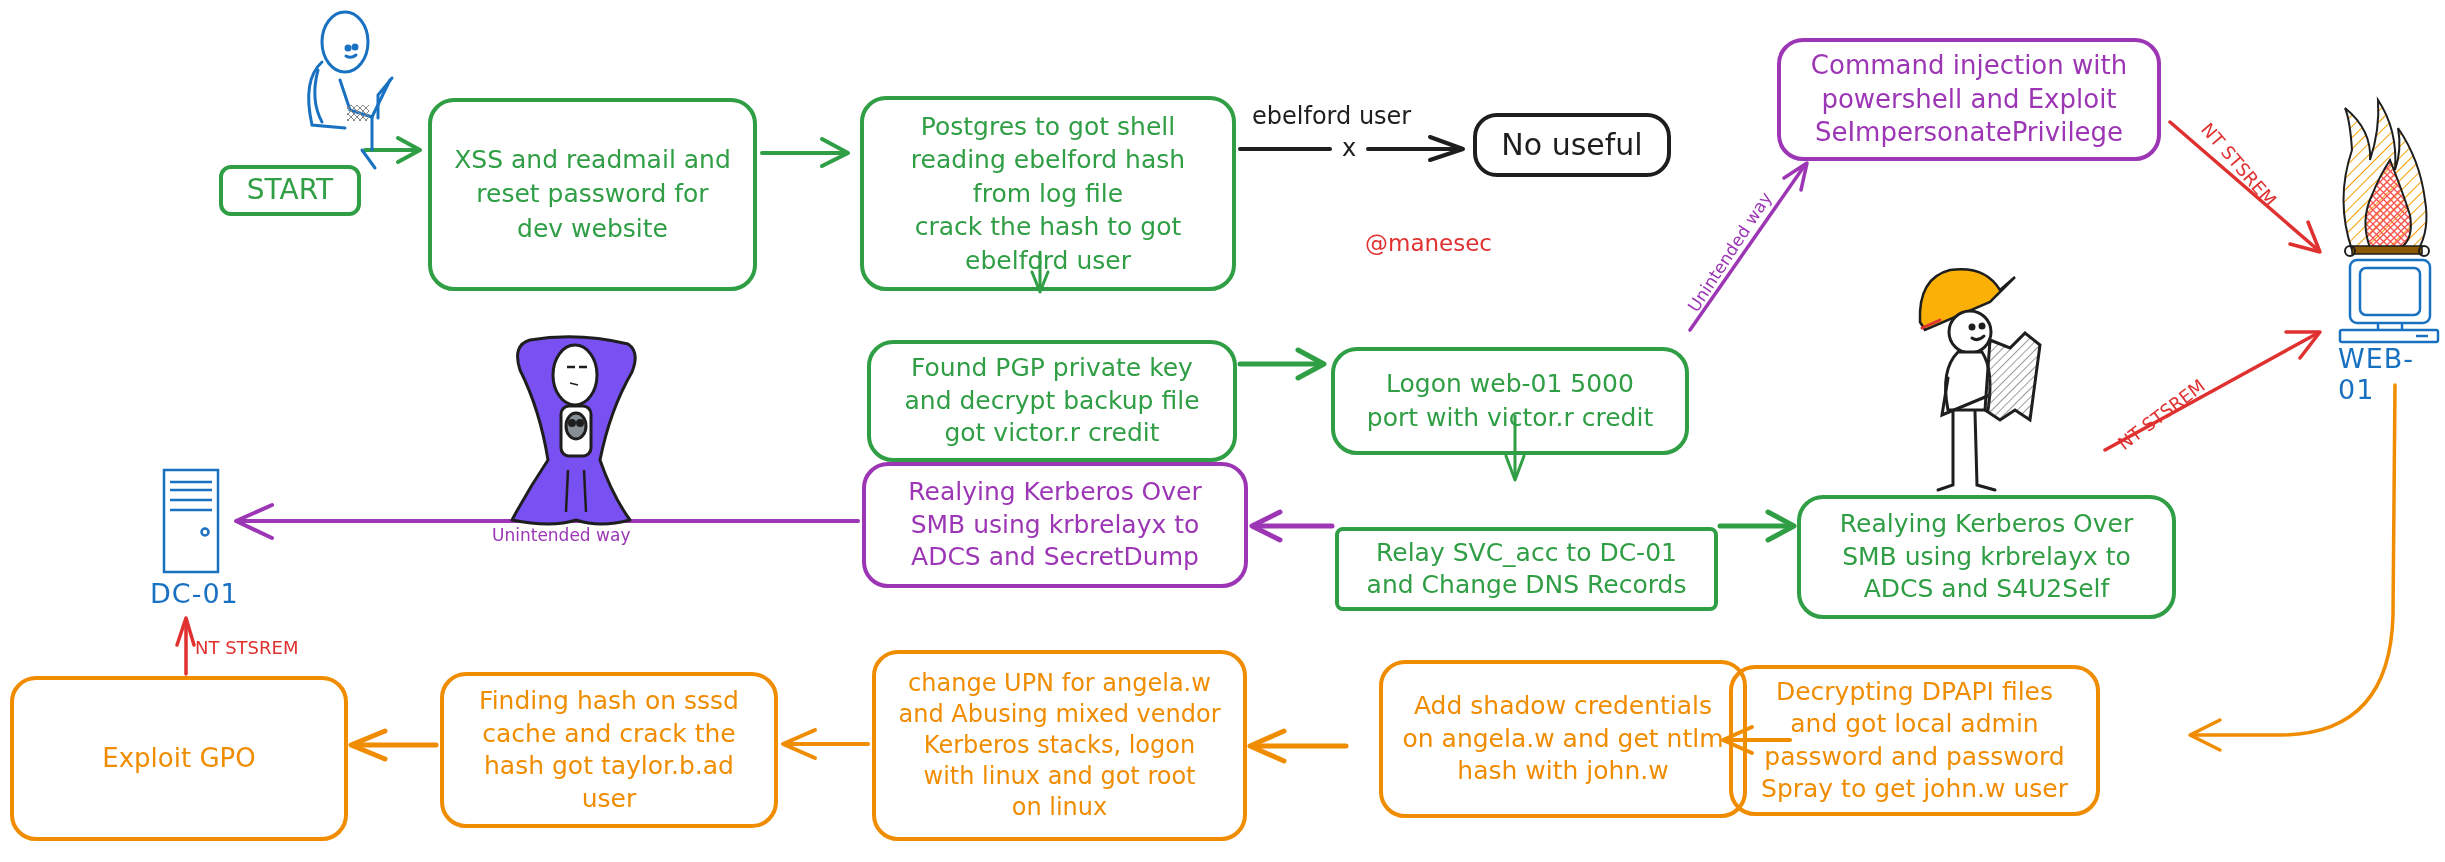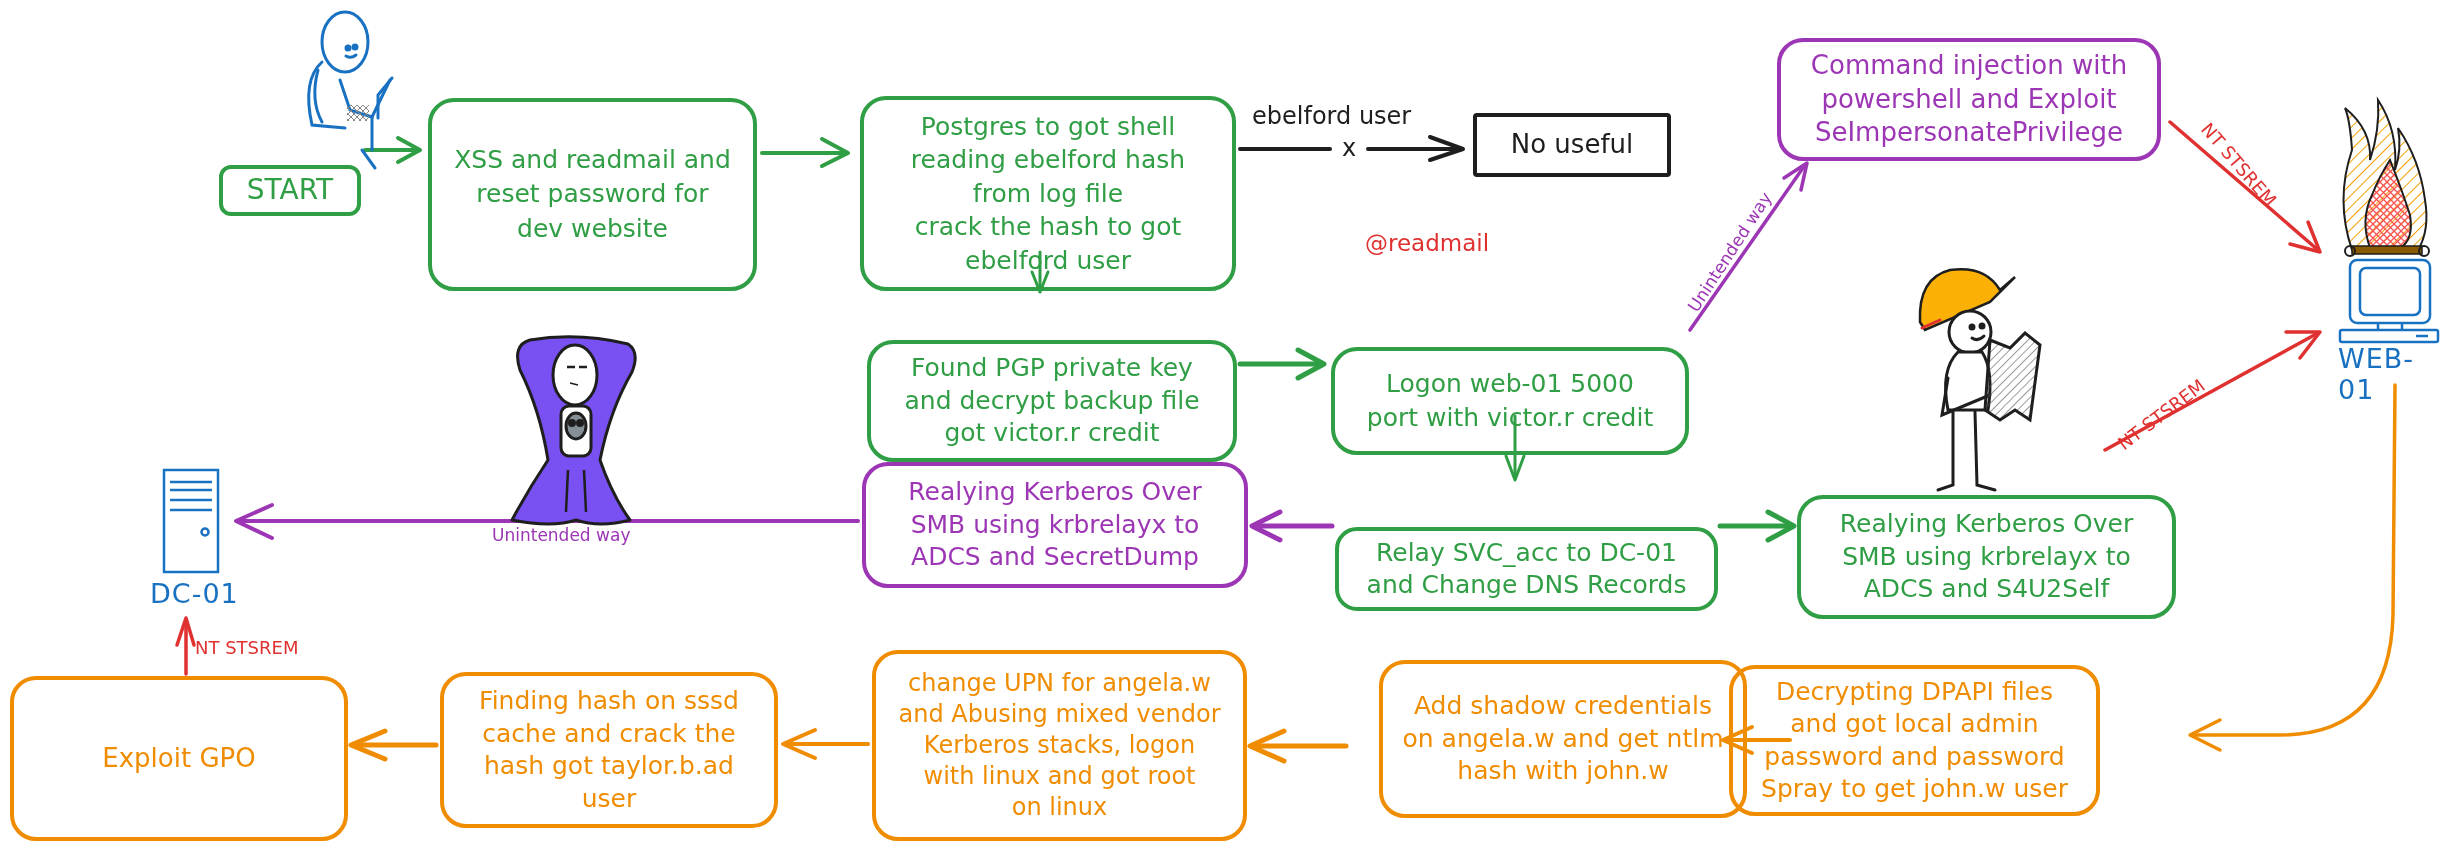--- a/index.html
+++ b/index.html
@@ -198,38 +198,38 @@
 <div class="box green" style="left:428px;top:55px;width:329px;height:193px;font-size:25px;">XSS and readmail  and
 reset password for
 dev website</div>
 
 <div class="box green" style="left:860px;top:53px;width:376px;height:195px;font-size:25px;line-height:1.34;">Postgres to got shell
 reading ebelford hash
 from log file
 crack the hash to got
 ebelford user</div>
 
-<div class="box black" style="left:1473px;top:113px;width:198px;height:64px;border-radius:4px;font-size:26px;">No useful</div>
+<div class="box black" style="left:1473px;top:113px;width:198px;height:64px;border-radius:24px;font-size:30px;">No useful</div>
 
 <div class="box purple" style="left:1777px;top:38px;width:384px;height:123px;font-size:26px;line-height:1.3;">Command injection with
 powershell and Exploit
 SeImpersonatePrivilege</div>
 
 <div class="box green" style="left:867px;top:297px;width:370px;height:122px;font-size:25px;line-height:1.3;">Found PGP private key
 and decrypt backup file
 got victor.r credit</div>
 
 <div class="box green" style="left:1331px;top:304px;width:358px;height:108px;font-size:25px;">Logon web-01 5000
 port with victor.r credit</div>
 
 <div class="box purple" style="left:862px;top:462px;width:386px;height:126px;font-size:25px;line-height:1.3;">Realying Kerberos Over
 SMB using krbrelayx to
 ADCS and SecretDump</div>
 
-<div class="box green" style="left:1335px;top:484px;width:383px;height:84px;border-radius:22px;font-size:25px;line-height:1.3;">Relay SVC_acc to DC-01
+<div class="box green" style="left:1335px;top:484px;width:383px;height:84px;border-radius:8px;font-size:25px;line-height:1.3;">Relay SVC_acc to DC-01
 and Change DNS Records</div>
 
 <div class="box green" style="left:1797px;top:452px;width:379px;height:124px;font-size:25px;line-height:1.3;">Realying Kerberos Over
 SMB using krbrelayx to
 ADCS and S4U2Self</div>
 
 <div class="box orange" style="left:1729px;top:665px;width:371px;height:151px;font-size:25px;line-height:1.3;">Decrypting DPAPI files
 and got local admin
 password and password
 Spray to get john.w user</div>
@@ -250,21 +250,21 @@
 user</div>
 
 <div class="box orange" style="left:10px;top:676px;width:338px;height:165px;font-size:26px;">Exploit GPO</div>
 
 <div class="node-label" style="left:2338px;top:343px;">WEB-01</div>
 <div class="node-label" style="left:150px;top:578px;">DC-01</div>
 
 <div class="label" style="left:1252px;top:102px;color:#1e1e1e;font-size:24px;">ebelford user</div>
 <div class="label" style="left:1342px;top:134px;color:#1e1e1e;font-size:24px;">x</div>
 
-<div class="label" style="left:1365px;top:230px;color:#e03131;font-size:23px;">@readmail</div>
+<div class="label" style="left:1365px;top:230px;color:#e03131;font-size:23px;">@manesec</div>
 
 <div class="rot" style="left:1692px;top:300px;transform:rotate(-57deg);color:#9c36b5;font-size:17px;">Unintended way</div>
 
 <div class="label" style="left:492px;top:525px;color:#9c36b5;font-size:17px;">Unintended way</div>
 
 <div class="rot" style="left:2205px;top:115px;transform:rotate(49deg);color:#e03131;font-size:18px;">NT STSREM</div>
 
 <div class="rot" style="left:2120px;top:435px;transform:rotate(-37deg);color:#e03131;font-size:18px;">NT STSREM</div>
 
 <div class="label" style="left:195px;top:637px;color:#e03131;font-size:18px;">NT STSREM</div>

